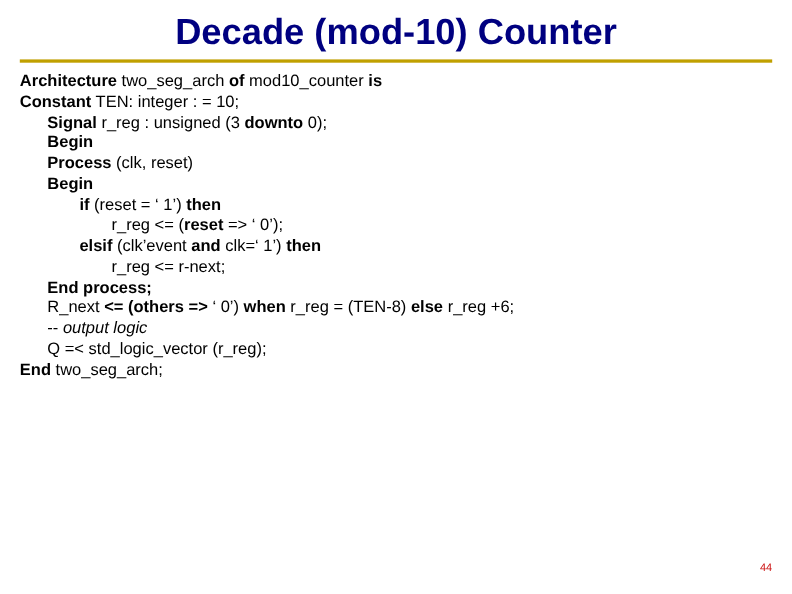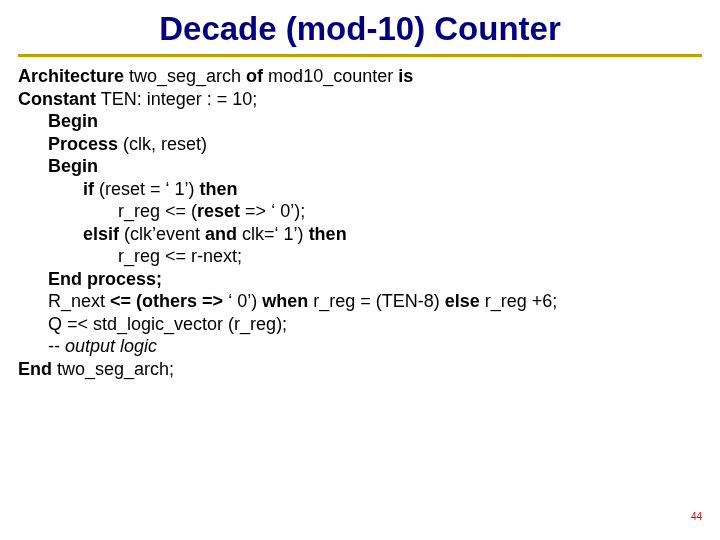--- a/index.html
+++ b/index.html
@@ -25,21 +25,21 @@
     padding-top: 10px;
     padding-bottom: 6px;
   }
   .divider {
     margin: 0 18px 4px 18px;
     height: 3px;
     background: #c0a000;
   }
   .code-block {
     padding: 4px 18px 0 18px;
-    font-size: 18px;
+    font-size: 15px;
     line-height: 1.25;
     color: #000000;
   }
   .code-line {
     white-space: pre;
   }
   .kw { font-weight: bold; }
   .page-num {
     position: absolute;
     right: 18px;
@@ -55,20 +55,21 @@
 
   <div class="title">Decade (mod-10) Counter</div>
   <div class="divider"></div>
 
   <div class="code-block">
 
     <div class="code-line"><span class="kw">Architecture</span><span> two_seg_arch </span><span class="kw">of</span><span> mod10_counter </span><span class="kw">is</span></div>
 
     <div class="code-line"><span class="kw">Constant</span><span> TEN: integer : = 10;</span></div>
 
+    <div class="code-line">      <span class="kw">Signal</span><span> r_reg : unsigned (3 </span><span class="kw">downto</span><span> 0);</span></div>
 
 
     <div class="code-line">      <span class="kw">Begin</span></div>
 
     <div class="code-line">      <span class="kw">Process</span><span> (clk, reset)</span></div>
 
     <div class="code-line">      <span class="kw">Begin</span></div>
 
     <div class="code-line">             <span class="kw">if</span><span> (reset = ‘ 1’) </span><span class="kw">then</span></div>
 
@@ -76,22 +77,22 @@
 
     <div class="code-line">             <span class="kw">elsif</span><span> (clk’event </span><span class="kw">and</span><span> clk=‘ 1’) </span><span class="kw">then</span></div>
 
     <div class="code-line">                    <span>r_reg &lt;= r-next;</span></div>
 
 
     <div class="code-line">      <span class="kw">End process;</span></div>
 
     <div class="code-line">      <span>R_next </span><span class="kw">&lt;= (others =&gt;</span><span> ‘ 0’) </span><span class="kw">when</span><span> r_reg = (TEN-8) </span><span class="kw">else</span><span> r_reg +6;</span></div>
 
+    <div class="code-line">      <span>-- </span><span style="font-style:italic">output logic</span></div>
+
     <div class="code-line">      <span>Q =&lt; std_logic_vector (r_reg);</span></div>
-
-    <div class="code-line">      <span>-- </span><span style="font-style:italic">output logic</span></div>
 
     <div class="code-line"><span class="kw">End</span><span> two_seg_arch;</span></div>
 
   </div>
 
   <div class="page-num">44</div>
 </div>
 
 </body></html>

